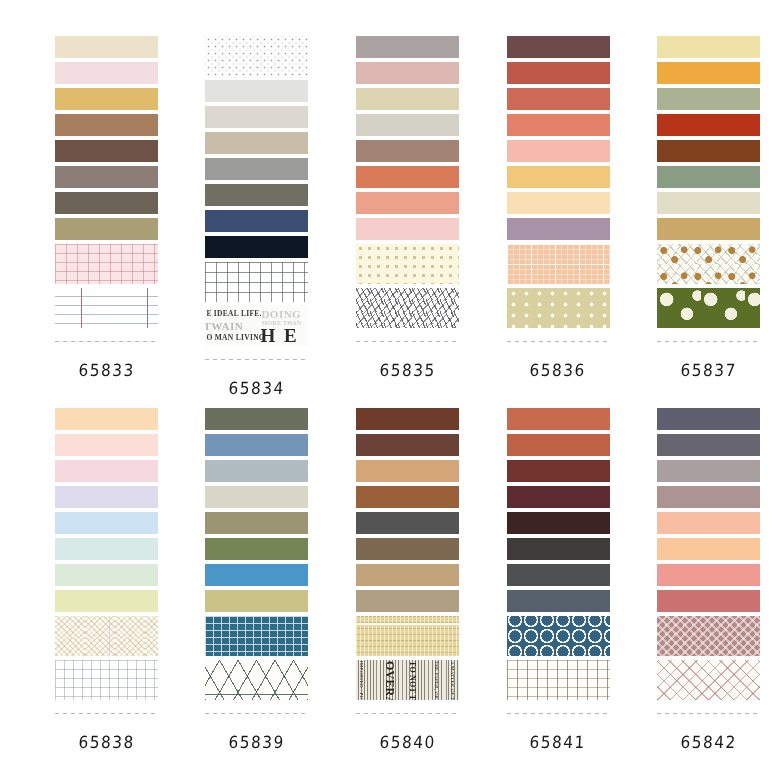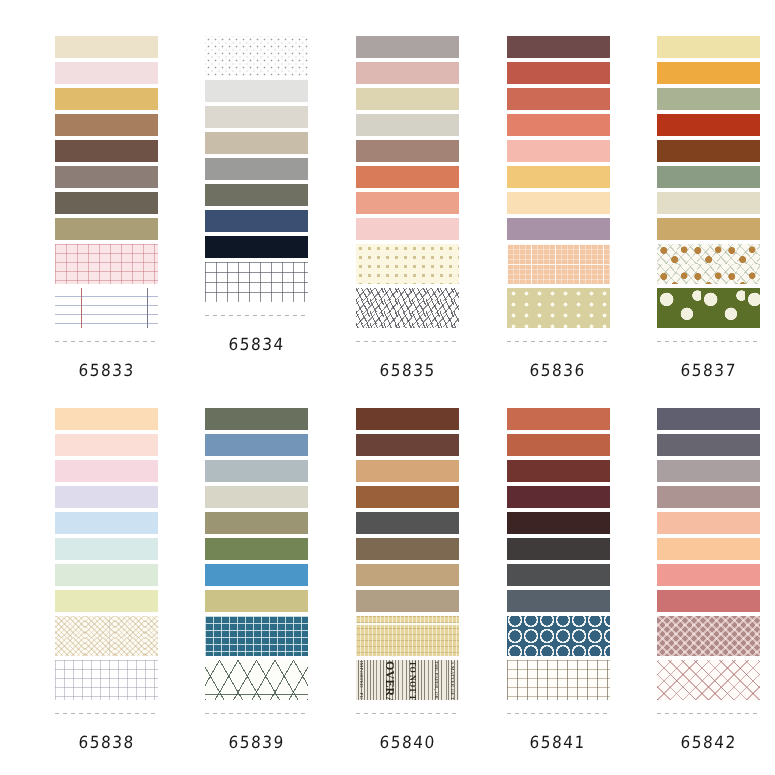--- a/index.html
+++ b/index.html
@@ -281,20 +281,30 @@
         <div class="stack">
           <div class="swatch pat p-tridot" style="position: relative;"></div>
           <div class="swatch" style="background: rgb(226, 227, 225);"></div>
           <div class="swatch" style="background: rgb(220, 216, 207);"></div>
           <div class="swatch" style="background: rgb(199, 189, 168);"></div>
           <div class="swatch" style="background: rgb(155, 155, 154);"></div>
           <div class="swatch" style="background: rgb(111, 111, 98);"></div>
           <div class="swatch" style="background: rgb(59, 79, 114);"></div>
           <div class="swatch" style="background: rgb(13, 23, 38);"></div>
           <div class="swatch pat p-grid-gray" style="position: relative;"></div>
+          <div class="swatch pat p-news-quote" style="position: relative;">
+            <div class="quote-tape">
+              <div class="q-l1">E IDEAL LIFE.</div>
+              <div class="q-l2">TWAIN</div>
+              <div class="q-l3">O MAN LIVING</div>
+              <div class="q-r1">DOING</div>
+              <div class="q-r2">MORE THAN</div>
+              <div class="q-r3">H E</div>
+            </div>
+          </div>
           <div class="trailer p-dashline"></div>
         </div>
         <div class="labelwrap">
           <div class="product-label">65834</div>
         </div>
       </div>
       <div class="product">
         <div class="stack">
           <div class="swatch" style="background: rgb(171, 163, 161);"></div>
           <div class="swatch" style="background: rgb(221, 184, 178);"></div>

